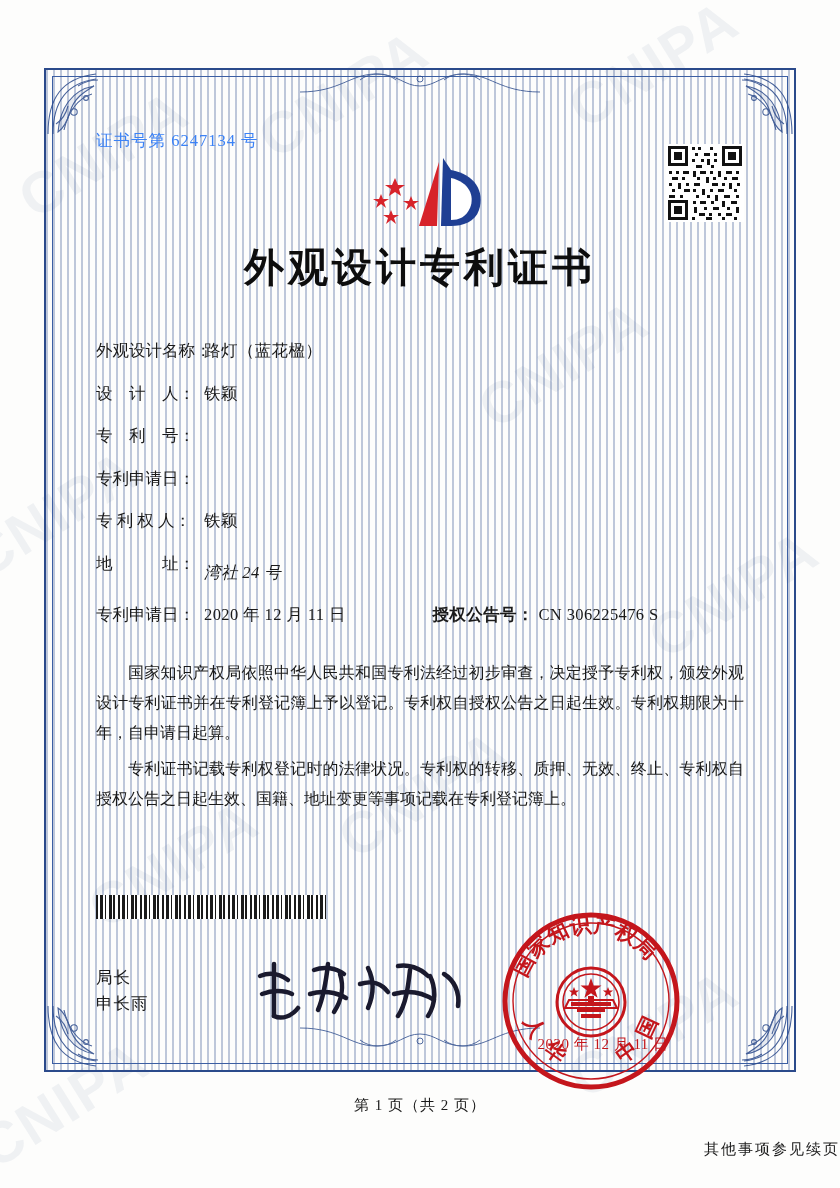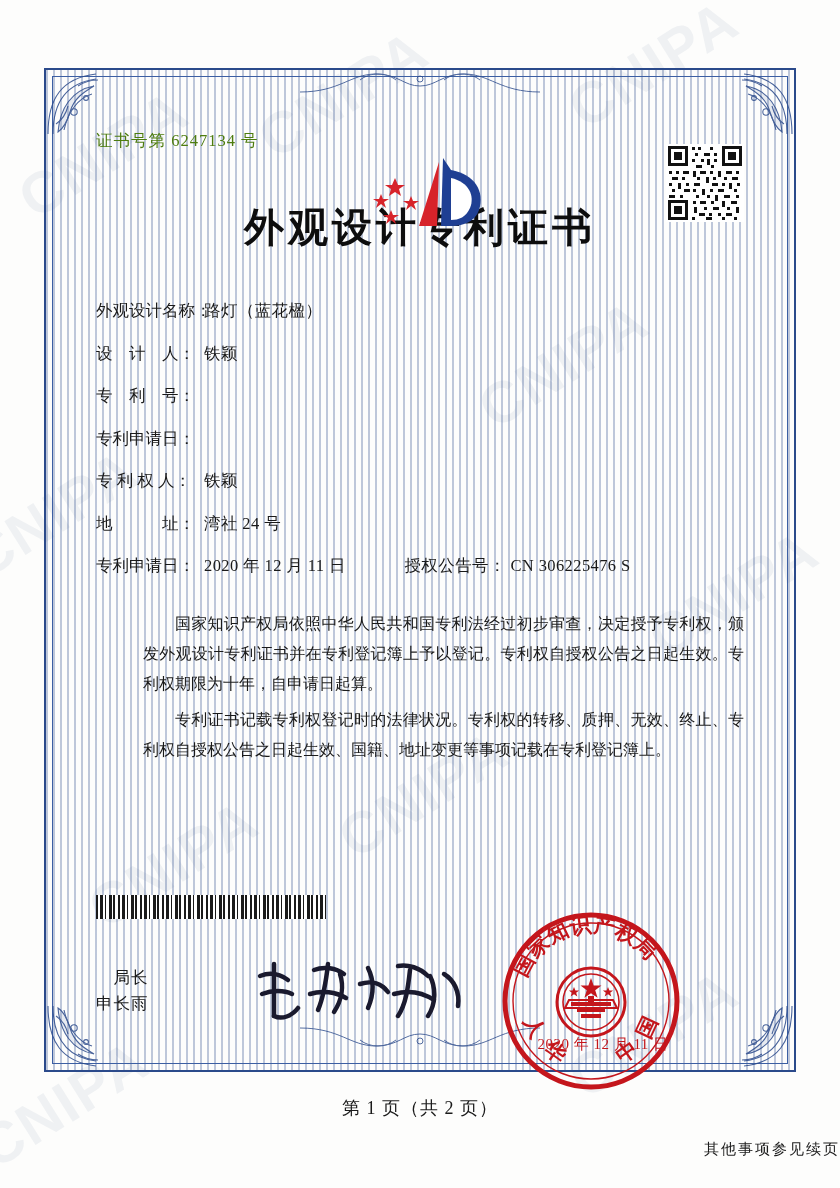--- a/index.html
+++ b/index.html
@@ -98,21 +98,21 @@
   .content {
     position: absolute;
     left: 96px;
     top: 130px;
     width: 648px;
   }
 
   .cert-no {
     font-size: 16.5px;
     letter-spacing: 1px;
-    color: #4d7c0f;
+    color: #3b82f6;
   }
 
   .emblem {
     position: absolute;
     left: 255px;
     top: 18px;
     width: 160px;
     height: 100px;
   }
   .emblem svg { width: 100%; height: 100%; display: block; }
@@ -120,21 +120,21 @@
   .qr {
     position: absolute;
     right: 0;
     top: 14px;
     width: 78px;
     height: 78px;
   }
   .qr svg { width: 100%; height: 100%; display:block; }
 
   .title {
-    margin-top: 48px;
+    margin-top: 88px;
     text-align: center;
     font-family: "Liberation Serif", "DejaVu Serif", serif;
     font-size: 40px;
     font-weight: bold;
     letter-spacing: 4px;
     color: #0d0d0d;
   }
 
   .fields {
     margin-top: 48px;
@@ -151,35 +151,37 @@
     flex: 0 0 108px;
     letter-spacing: 0;
     white-space: pre;
   }
   .field-value {
     flex: 1;
     letter-spacing: .4px;
   }
   .field-value .wrap2 {
     display: block;
+    margin-top: 9px;
+    font-style: italic;
   }
   .inline-extra {
-    margin-left: 54px;
+    margin-left: 82px;
+    font-weight: bold;
   }
 
   .paras {
     margin-top: 34px;
     font-size: 16px;
     line-height: 30px;
     text-align: justify;
   }
   .paras p {
     margin: 0 0 6px 0;
     text-indent: 32px;
-    padding-left: 47px;
   }
 
   
   .barcode {
     position: absolute;
     left: 96px;
     top: 895px;
     width: 230px;
     height: 24px;
     background:
@@ -192,21 +194,20 @@
   }
 
   
   .sign-block {
     position: absolute;
     left: 96px;
     top: 965px;
     font-size: 16.5px;
     line-height: 26px;
     letter-spacing: 1px;
-    text-align: right;
   }
   .signature {
     position: absolute;
     left: 248px;
     top: 950px;
     width: 230px;
     height: 80px;
   }
   .signature svg { width: 100%; height: 100%; display:block; }
 
@@ -231,21 +232,21 @@
     font-family: "Liberation Serif", serif;
   }
 
   
   .page-num {
     position: absolute;
     left: 0;
     right: 0;
     top: 1096px;
     text-align: center;
-    font-size: 18px;
+    font-size: 15px;
     letter-spacing: 1px;
   }
   .footnote {
     position: absolute;
     left: 0;
     right: 0;
     top: 1140px;
     text-align: right;
     font-size: 15px;
     letter-spacing: 2px;

